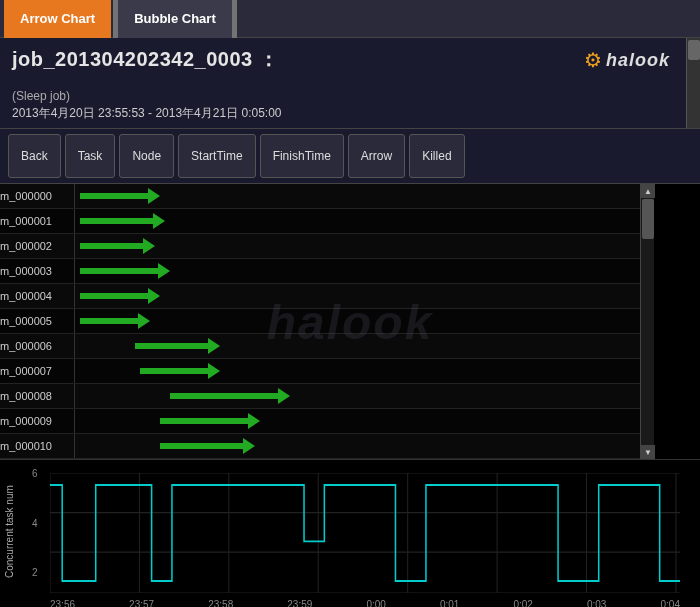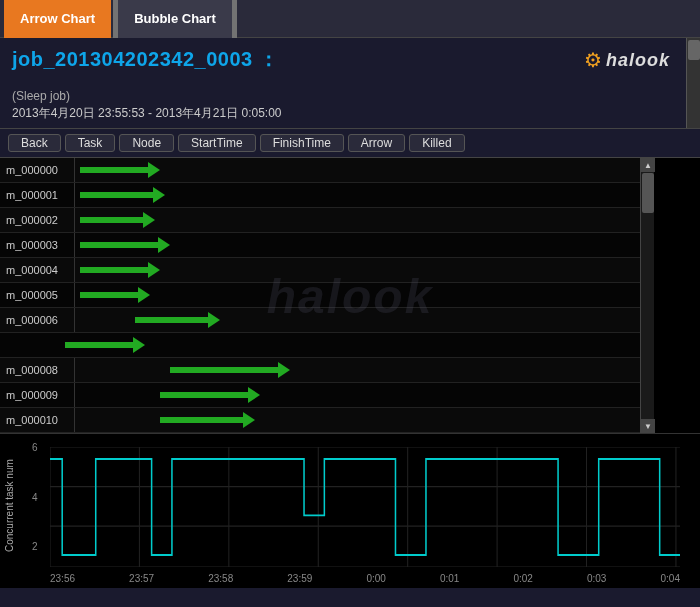--- a/index.html
+++ b/index.html
@@ -45,21 +45,21 @@
     
     .job-header {
       background: #1a1a2e;
       padding: 8px 12px 6px 12px;
       border-bottom: 1px solid #444;
       position: relative;
     }
     .job-title {
       font-size: 20px;
       font-weight: bold;
-      color: #0ea5e9;
+      color: #e5e5e5;
       letter-spacing: 0.5px;
     }
     .job-subtitle {
       font-size: 12px;
       color: #aaa;
       margin-top: 16px;
     }
     .job-time {
       font-size: 12px;
       color: #ccc;
@@ -101,21 +101,21 @@
 
     
     .controls {
       display: flex;
       gap: 4px;
       padding: 5px 8px;
       background: #1a1a2e;
       border-bottom: 1px solid #444;
     }
     .ctrl-btn {
-      padding: 1px 12px;
+      padding: 14px 12px;
       font-size: 12px;
       background: #2a2a3a;
       color: #ddd;
       border: 1px solid #555;
       border-radius: 3px;
       cursor: pointer;
     }
 
     
     .task-area {
@@ -134,21 +134,20 @@
       height: 25px;
       border-bottom: 1px solid #222;
     }
     .task-row:nth-child(odd) { background: #0a0a0a; }
     .task-row:nth-child(even) { background: #050505; }
     .task-label {
       width: 75px;
       min-width: 75px;
       font-size: 11px;
       color: #ccc;
-      padding-left: 6px;
       border-right: 1px solid #333;
       height: 100%;
       display: flex;
       align-items: center;
     }
     .task-canvas {
       flex: 1;
       height: 100%;
       position: relative;
       overflow: hidden;
@@ -384,20 +383,21 @@
         <div class="task-canvas">
           <div class="arrow-container">
             <div class="arrow" style="left: 60px;">
               <div class="arrow-body" style="width: 73px;"></div>
               <div class="arrow-head"></div>
             </div>
           </div>
         </div>
       </div>
       <div class="task-row">
+        <div class="task-label">m_000007</div>
         <div class="task-canvas">
           <div class="arrow-container">
             <div class="arrow" style="left: 65px;">
               <div class="arrow-body" style="width: 68px;"></div>
               <div class="arrow-head"></div>
             </div>
           </div>
         </div>
       </div>
       <div class="task-row">

